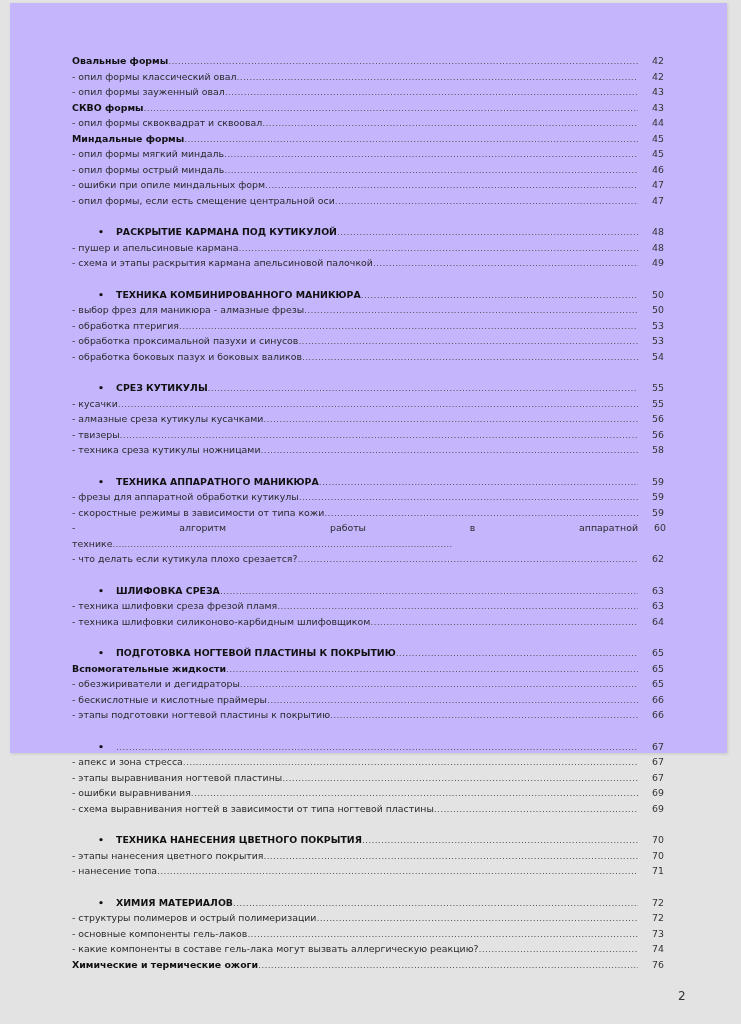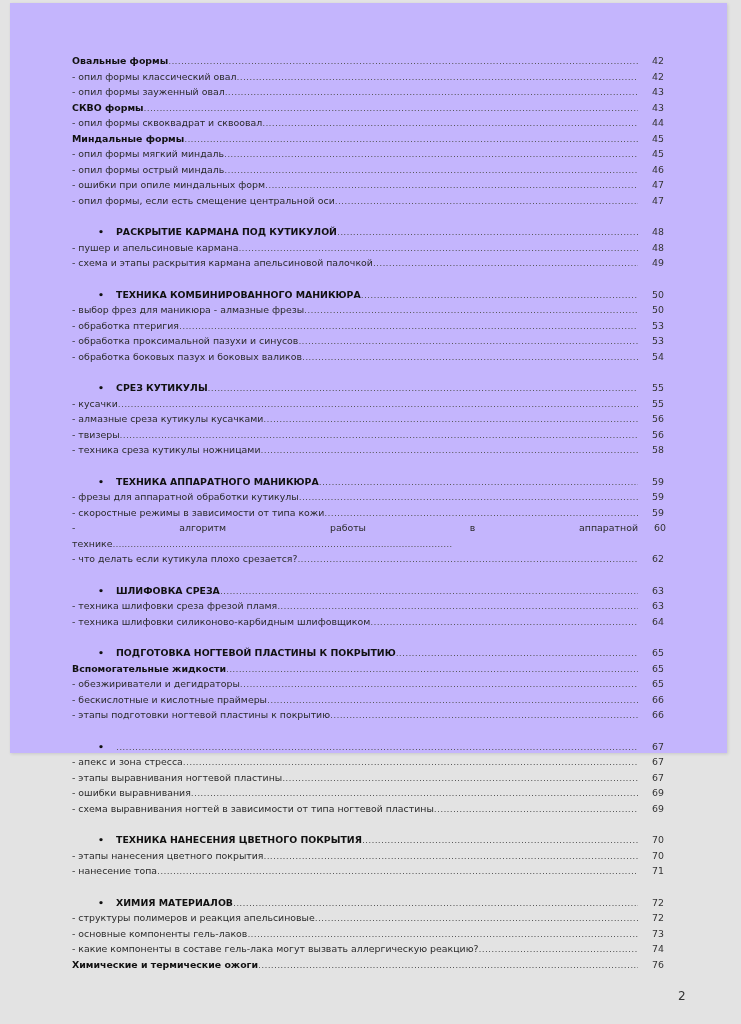--- a/index.html
+++ b/index.html
@@ -325,21 +325,21 @@
         <span class="leader"></span>
         <span class="page-num">71</span>
       </div>
       <div class="row section">
         <span class="bullet">•</span>
         <span class="text">ХИМИЯ МАТЕРИАЛОВ</span>
         <span class="leader"></span>
         <span class="page-num">72</span>
       </div>
       <div class="row">
-        <span class="text">- структуры полимеров и реакция апельсиновые</span>
+        <span class="text">- структуры полимеров и острый полимеризации</span>
         <span class="leader"></span>
         <span class="page-num">72</span>
       </div>
       <div class="row">
         <span class="text">- основные компоненты гель-лаков</span>
         <span class="leader"></span>
         <span class="page-num">73</span>
       </div>
       <div class="row">
         <span class="text">- какие компоненты в составе гель-лака могут вызвать аллергическую реакцию?</span>

